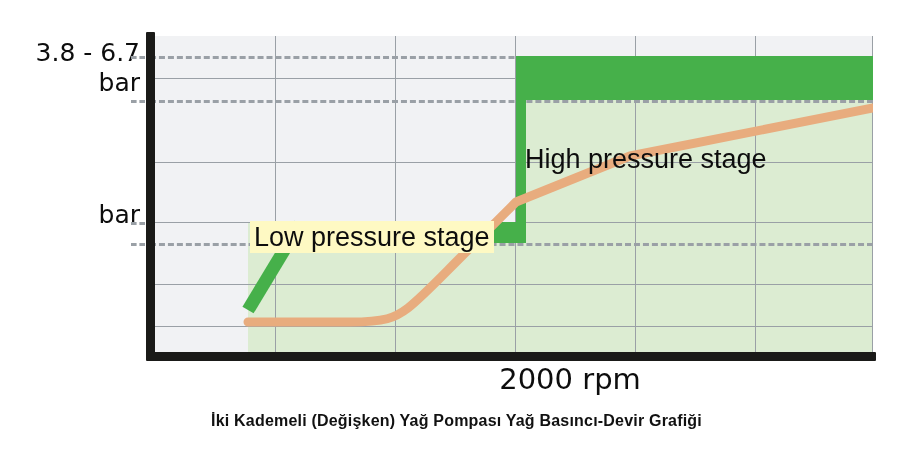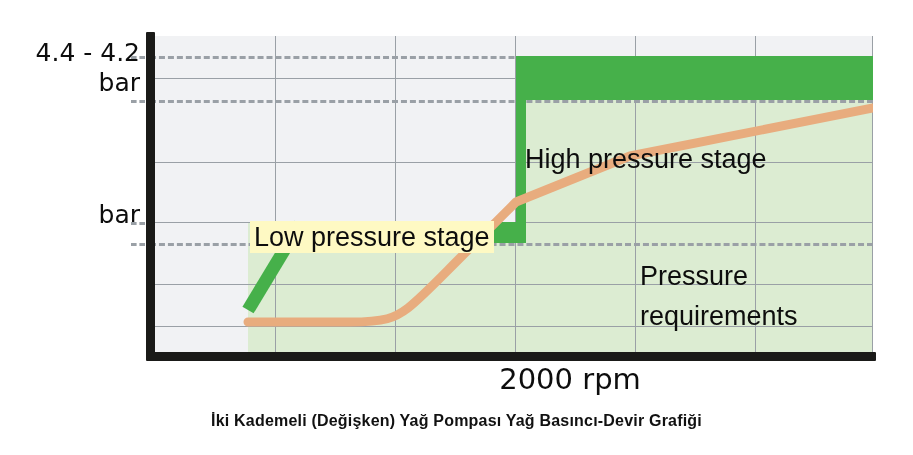--- a/index.html
+++ b/index.html
@@ -223,21 +223,21 @@
     color: #111111;
     letter-spacing: 0.2px;
   }
 </style>
 </head>
 <body>
 
 <div id="figure">
 
   <div class="y-label" id="y-label-high">
-    <span>4.4 - 4.2</span>
+    <span>3.8 - 6.7</span>
     <span class="unit">bar</span>
   </div>
   <div class="y-label" id="y-label-low">
     <span class="unit">bar</span>
   </div>
 
   <div class="dash-stub" id="dash-stub-high"></div>
   <div class="dash-stub" id="dash-stub-low"></div>
   <div class="dash-stub" id="dash-stub-low2"></div>
   <div class="dash-stub" id="dash-stub-low3"></div>
@@ -279,24 +279,20 @@
                C 272 261 290 242 310 222
                L 366 166
                L 480 120
                L 723 72" fill="none" stroke="#e8ac7e" stroke-width="9" stroke-linecap="round" stroke-linejoin="round"></path>
     </svg>
 
     <div class="annot" id="annot-low-stage">Low pressure stage</div>
 
     <div class="annot" id="annot-high-stage">High pressure stage</div>
 
-    <div class="annot" id="annot-pressure-req">
-      <span>Pressure</span>
-      <span>requirements</span>
-    </div>
   </div>
 
   <div id="y-axis-spine"></div>
   <div id="x-axis-spine"></div>
 
   <div id="x-tick-label">2000 rpm</div>
 
   <div id="caption">İki Kademeli (Değişken) Yağ Pompası Yağ Basıncı-Devir Grafiği</div>
 
 </div>

